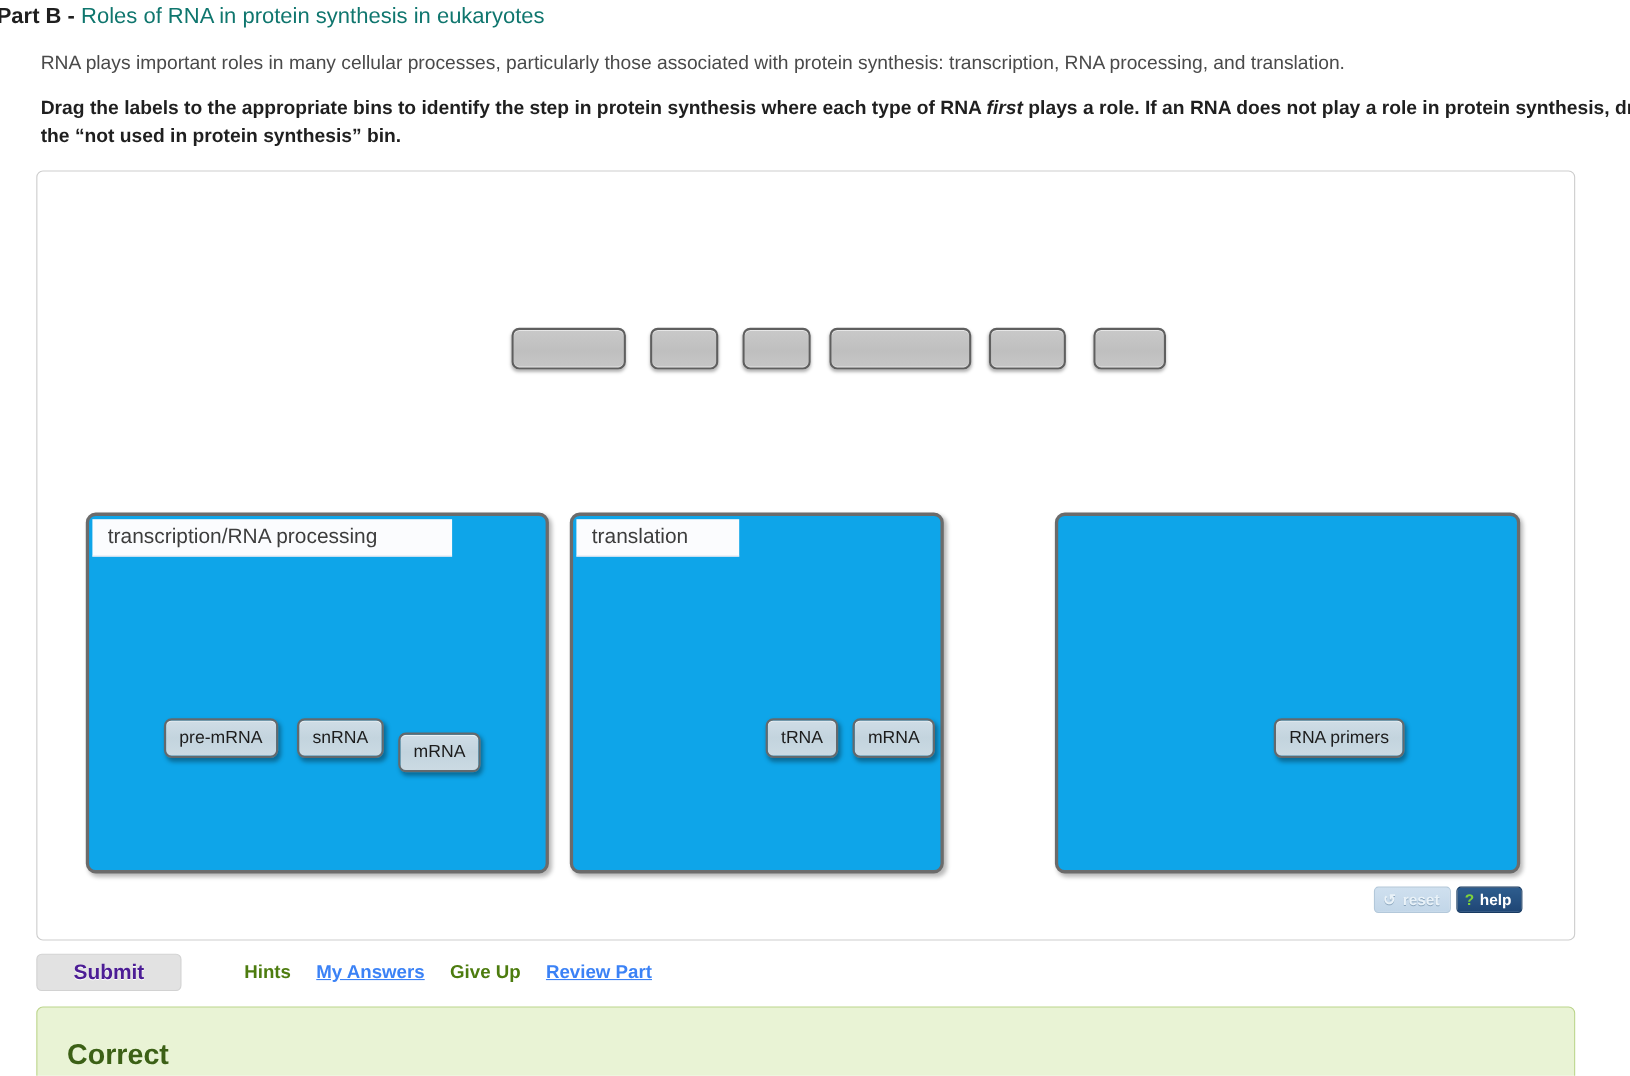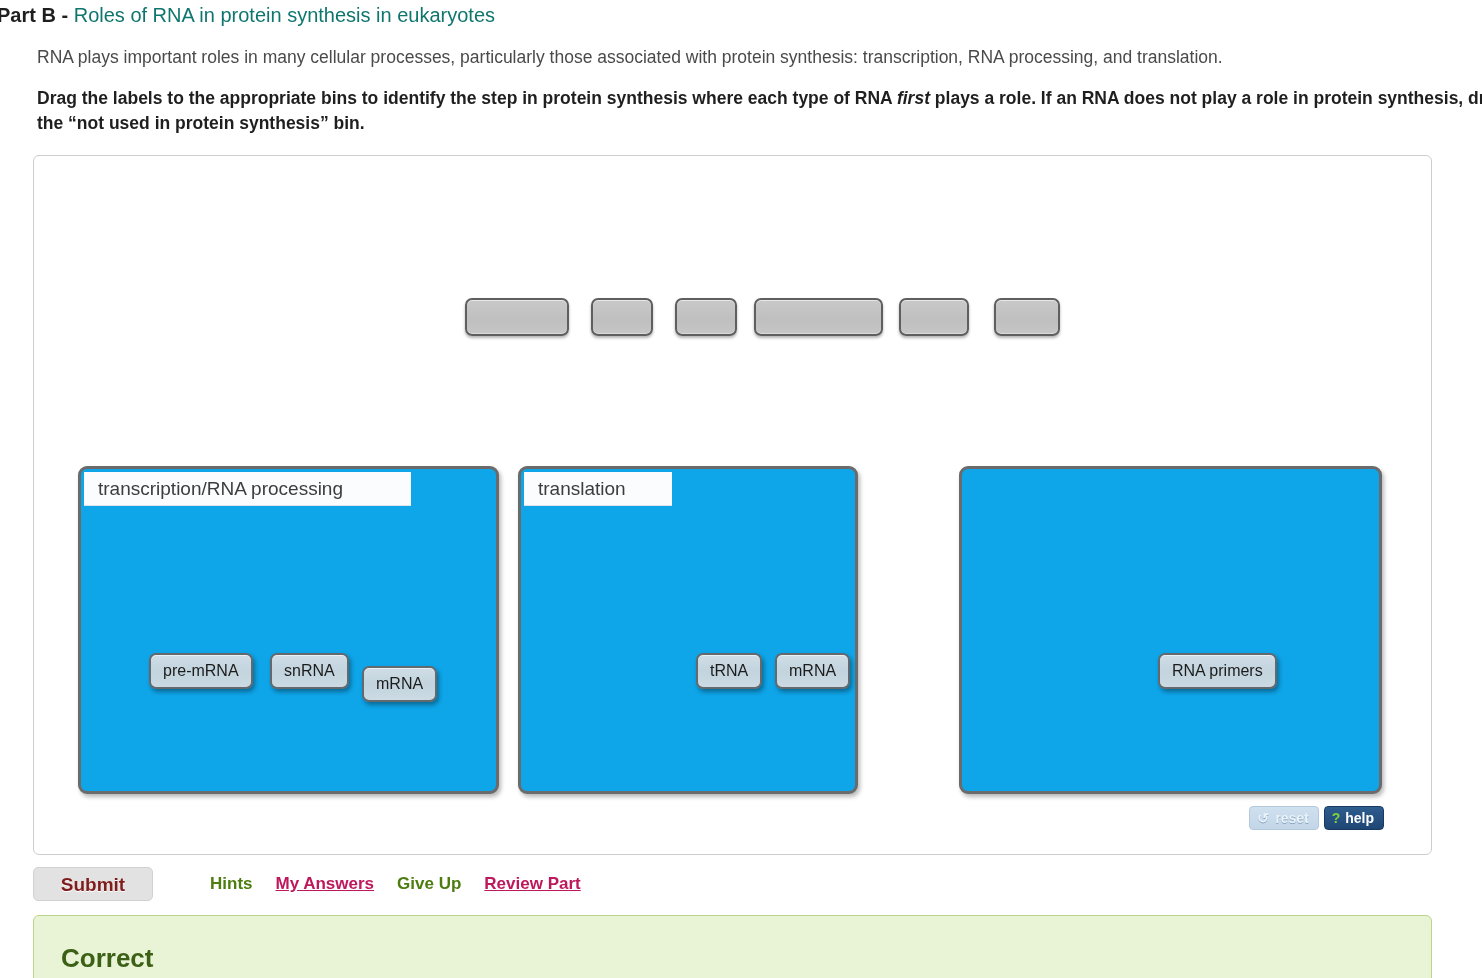--- a/index.html
+++ b/index.html
@@ -209,26 +209,26 @@
   
   .action-bar {
     position: absolute;
     left: 33px;
     top: 866px;
     display: flex;
     align-items: center;
     height: 36px;
   }
   .submit-button {
-    width: 120px;
+    width: 132px;
     height: 34px;
     border: 1px solid #d2d2d2;
     border-radius: 5px;
     background: #e2e2e2;
-    color: #7f1d1d;
+    color: #4c1d95;
     font-size: 19px;
     font-weight: bold;
     text-align: center;
     line-height: 34px;
     box-sizing: border-box;
     text-shadow: 0 1px 0 #ffffff;
     cursor: default;
   }
   .action-links {
     display: flex;
@@ -239,21 +239,21 @@
   .link-muted {
     font-size: 17px;
     font-weight: bold;
     color: #4d7c0f;
     white-space: nowrap;
     cursor: default;
   }
   .link-active {
     font-size: 17px;
     font-weight: bold;
-    color: #be185d;
+    color: #3b82f6;
     text-decoration: underline;
     white-space: nowrap;
     cursor: pointer;
   }
 
   
   .feedback-banner {
     position: absolute;
     left: 33px;
     top: 915px;

